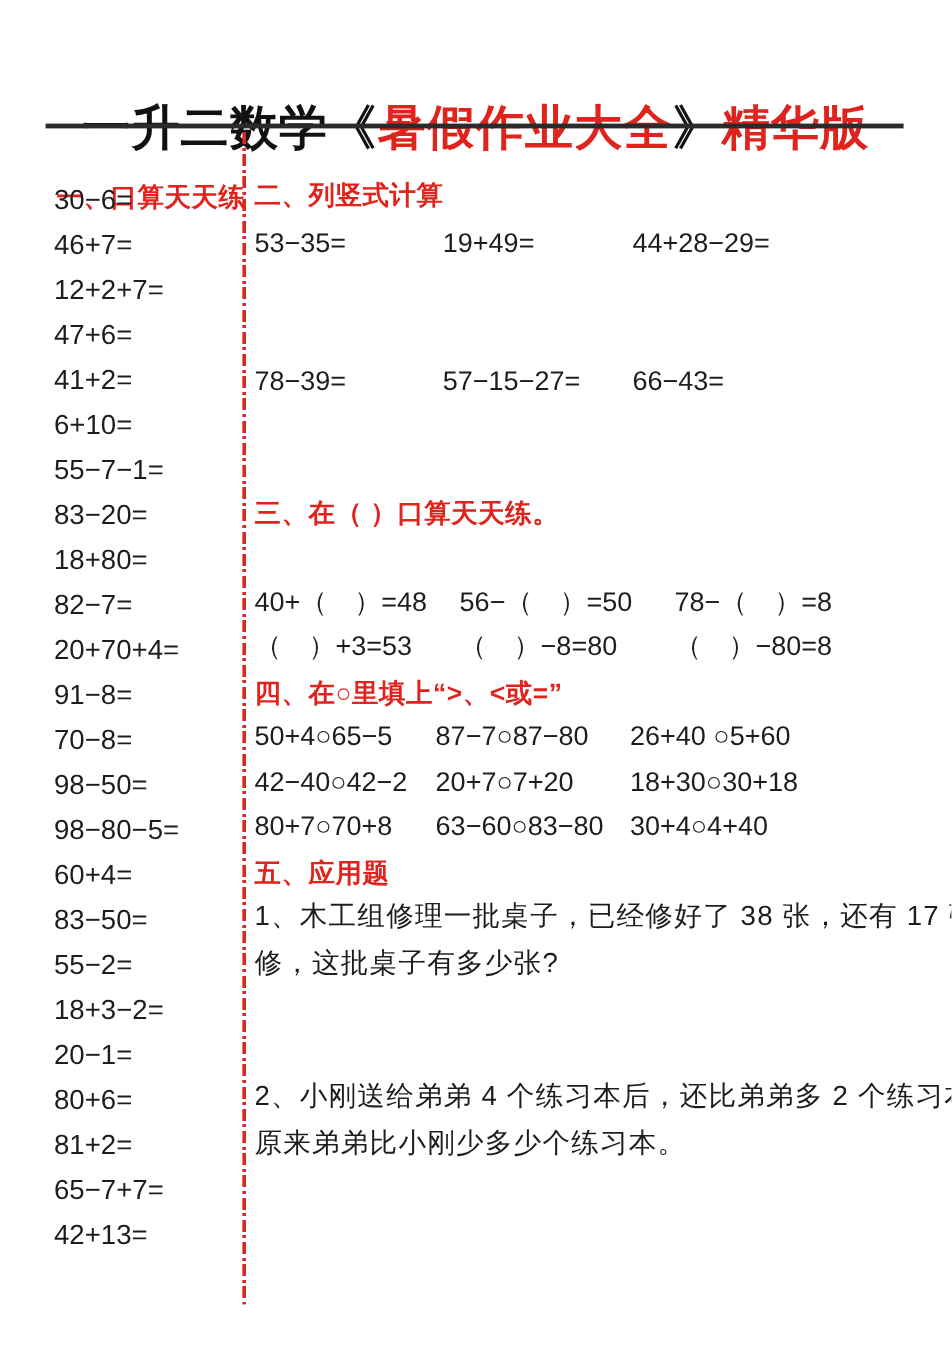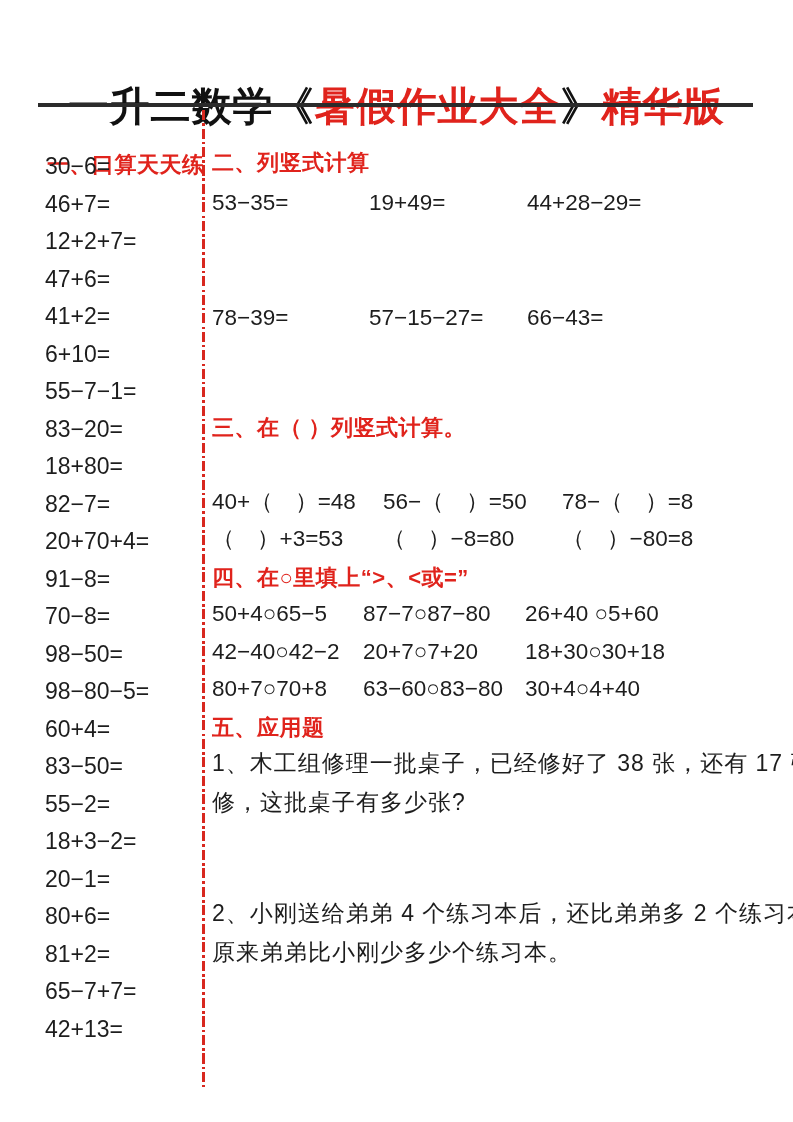--- a/index.html
+++ b/index.html
@@ -95,21 +95,21 @@
       <span>53−35=</span>
       <span>19+49=</span>
       <span>44+28−29=</span>
     </div>
     <div class="prob-row row-s2" style="top:272px">
       <span>78−39=</span>
       <span>57−15−27=</span>
       <span>66−43=</span>
     </div>
 
-    <h2 class="sec-h" style="top:381px">三、在（ ）列竖式计算。</h2>
+    <h2 class="sec-h" style="top:381px">三、在（ ）口算天天练。</h2>
     <div class="prob-row row-s3" style="top:456px">
       <span>40+（　）=48</span>
       <span>56−（　）=50</span>
       <span>78−（　）=8</span>
     </div>
     <div class="prob-row row-s3" style="top:493px">
       <span>（　）+3=53</span>
       <span>（　）−8=80</span>
       <span>（　）−80=8</span>
     </div>

